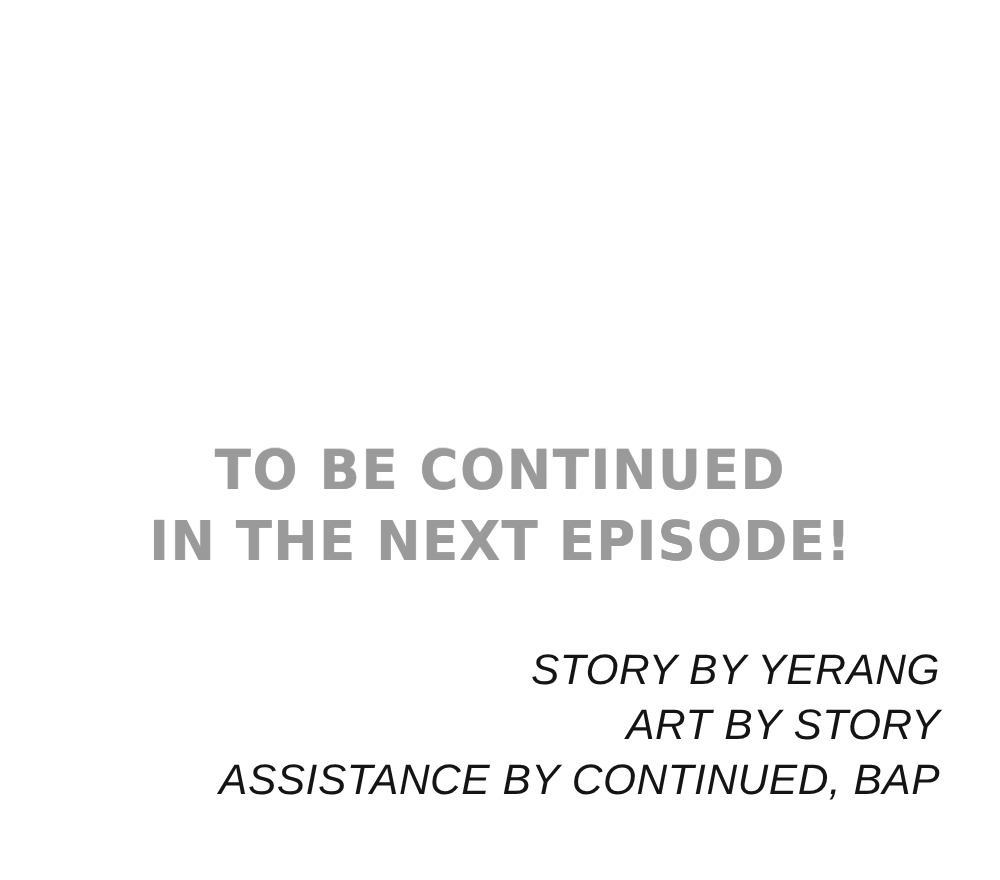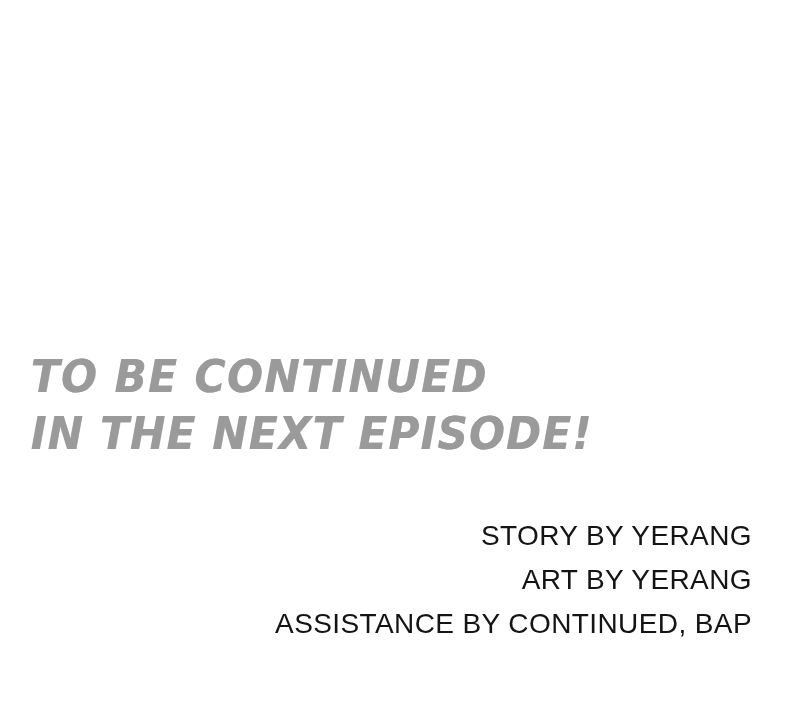--- a/index.html
+++ b/index.html
@@ -27,22 +27,21 @@
     height: 340px;
     background: #ffffff;
   }
 
   
   .headline-block {
     position: absolute;
     left: 0;
     top: 348px;
     width: 770px;
-    text-align: left;
-    font-style: italic;
+    text-align: center;
   }
   .headline-line {
     display: block;
     color: #9a9a9a;
     font-family: "DejaVu Sans", sans-serif;
     font-weight: 700;
     font-size: 44px;
     line-height: 57px;
     letter-spacing: 1.5px;
     white-space: nowrap;
@@ -65,24 +64,25 @@
     left: 0;
     top: 514px;
     width: 752px;
     text-align: right;
   }
   .credit-line {
     display: block;
     color: #141414;
     font-family: "Liberation Sans", sans-serif;
     font-weight: 400;
-    font-size: 28px;
+    font-size: 34px;
     line-height: 44px;
     letter-spacing: 0.4px;
     white-space: nowrap;
+    font-style: italic;
   }
 
   
   .footer-space {
     position: absolute;
     left: 0;
     top: 648px;
     width: 800px;
     height: 56px;
     background: #ffffff;
@@ -95,19 +95,19 @@
 
   <div class="blank-area"></div>
 
   <div class="headline-block">
     <span class="headline-line line-1">TO BE CONTINUED</span>
     <span class="headline-line line-2">IN THE NEXT EPISODE!</span>
   </div>
 
   <div class="credits-block">
     <span class="credit-line">STORY BY YERANG</span>
-    <span class="credit-line">ART BY YERANG</span>
+    <span class="credit-line">ART BY STORY</span>
     <span class="credit-line">ASSISTANCE BY CONTINUED, BAP</span>
   </div>
 
   <div class="footer-space"></div>
 
 </div>
 
 </body></html>

